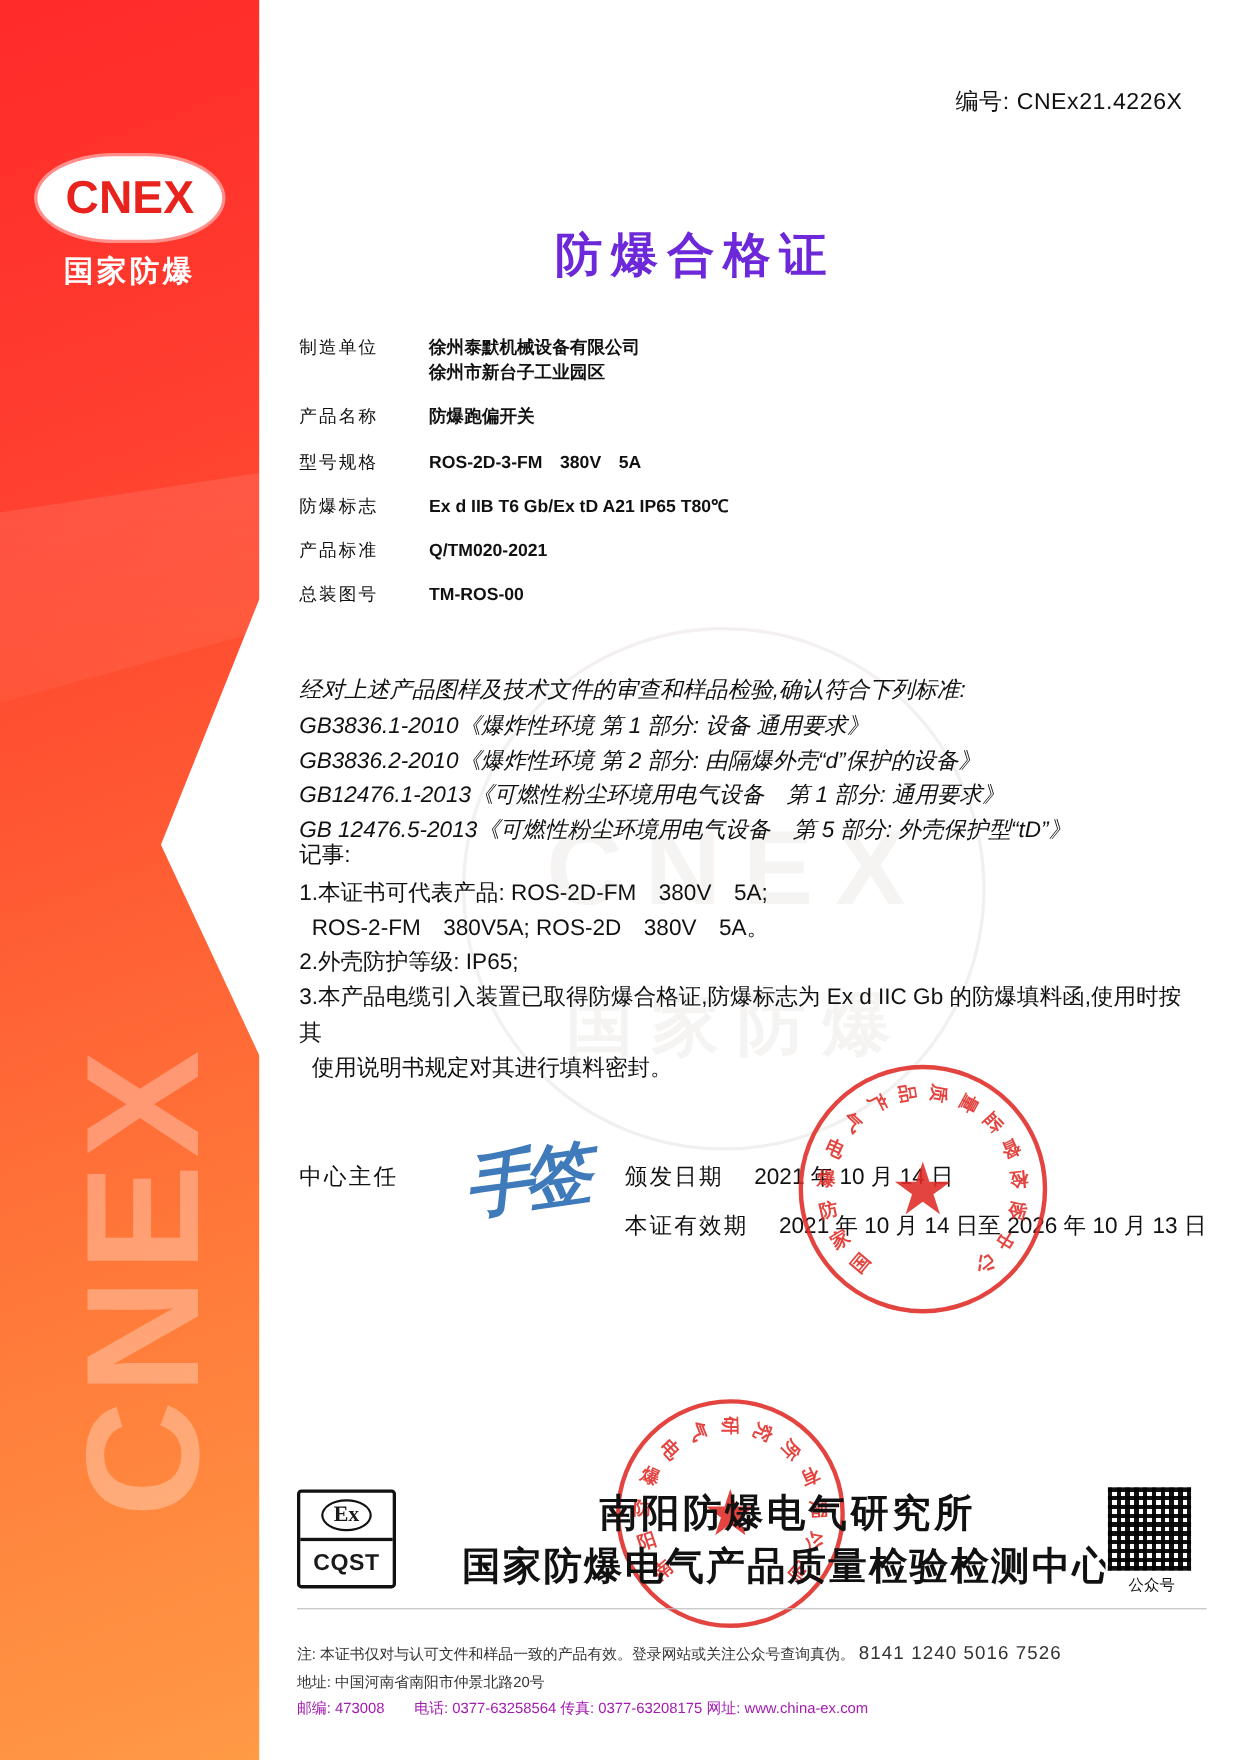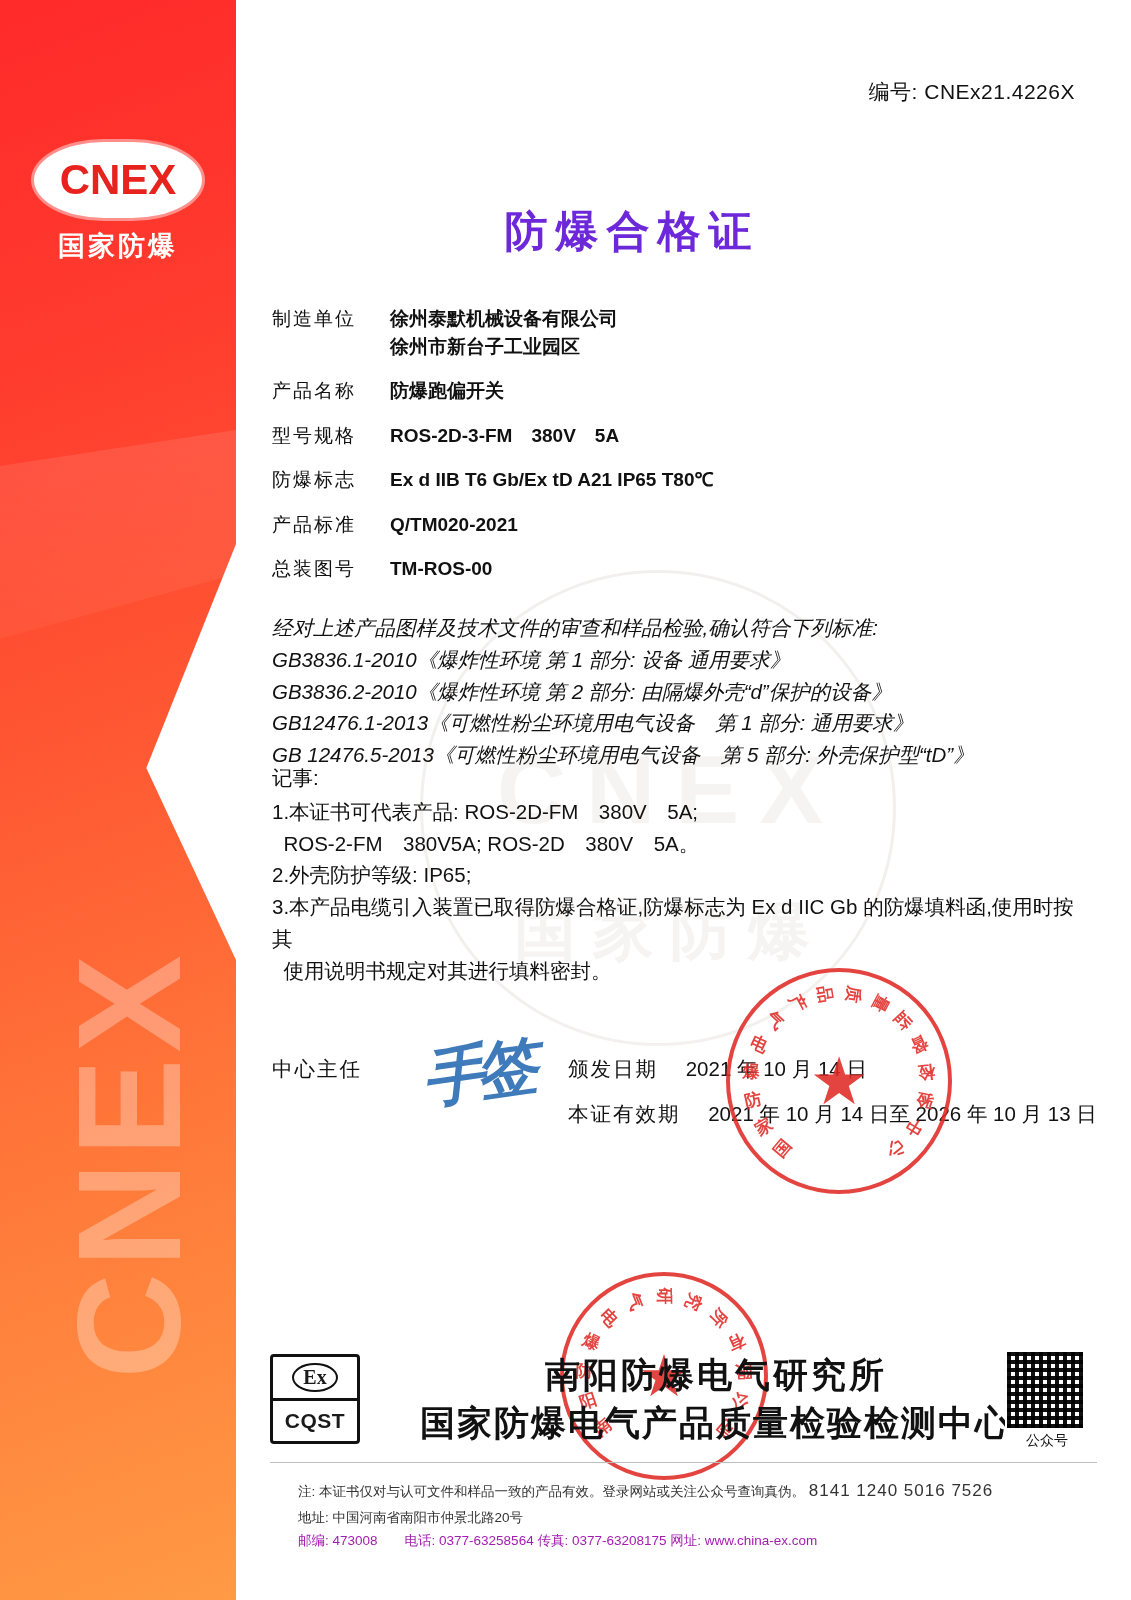--- a/index.html
+++ b/index.html
@@ -121,21 +121,21 @@
   .fields {
     position: absolute;
     left: 272px;
     top: 305px;
     width: 800px;
   }
   .field-row {
     display: flex;
     align-items: flex-start;
     margin-bottom: 17px;
-    font-size: 19px;
+    font-size: 16px;
     line-height: 1.45;
   }
   .field-label {
     width: 118px;
     flex: none;
     letter-spacing: 2px;
     color: #111;
   }
   .field-value {
     flex: 1;
@@ -358,25 +358,24 @@
     color: #111;
   }
   .footer-rule {
     position: absolute;
     left: 34px; right: 34px;
     top: 114px;
     border-top: 1px solid #bdbdbd;
   }
   .footer-note {
     position: absolute;
-    left: 34px; top: 128px;
+    left: 34px; top: 140px;
     font-size: 13.5px;
     color: #333;
     line-height: 1.75;
-    margin-left: 28px;
   }
   .footer-note .big-code {
     font-size: 17px;
     letter-spacing: 1px;
   }
   .footer-note .url { color: #a21caf; }
 </style>
 </head>
 <body>
 

